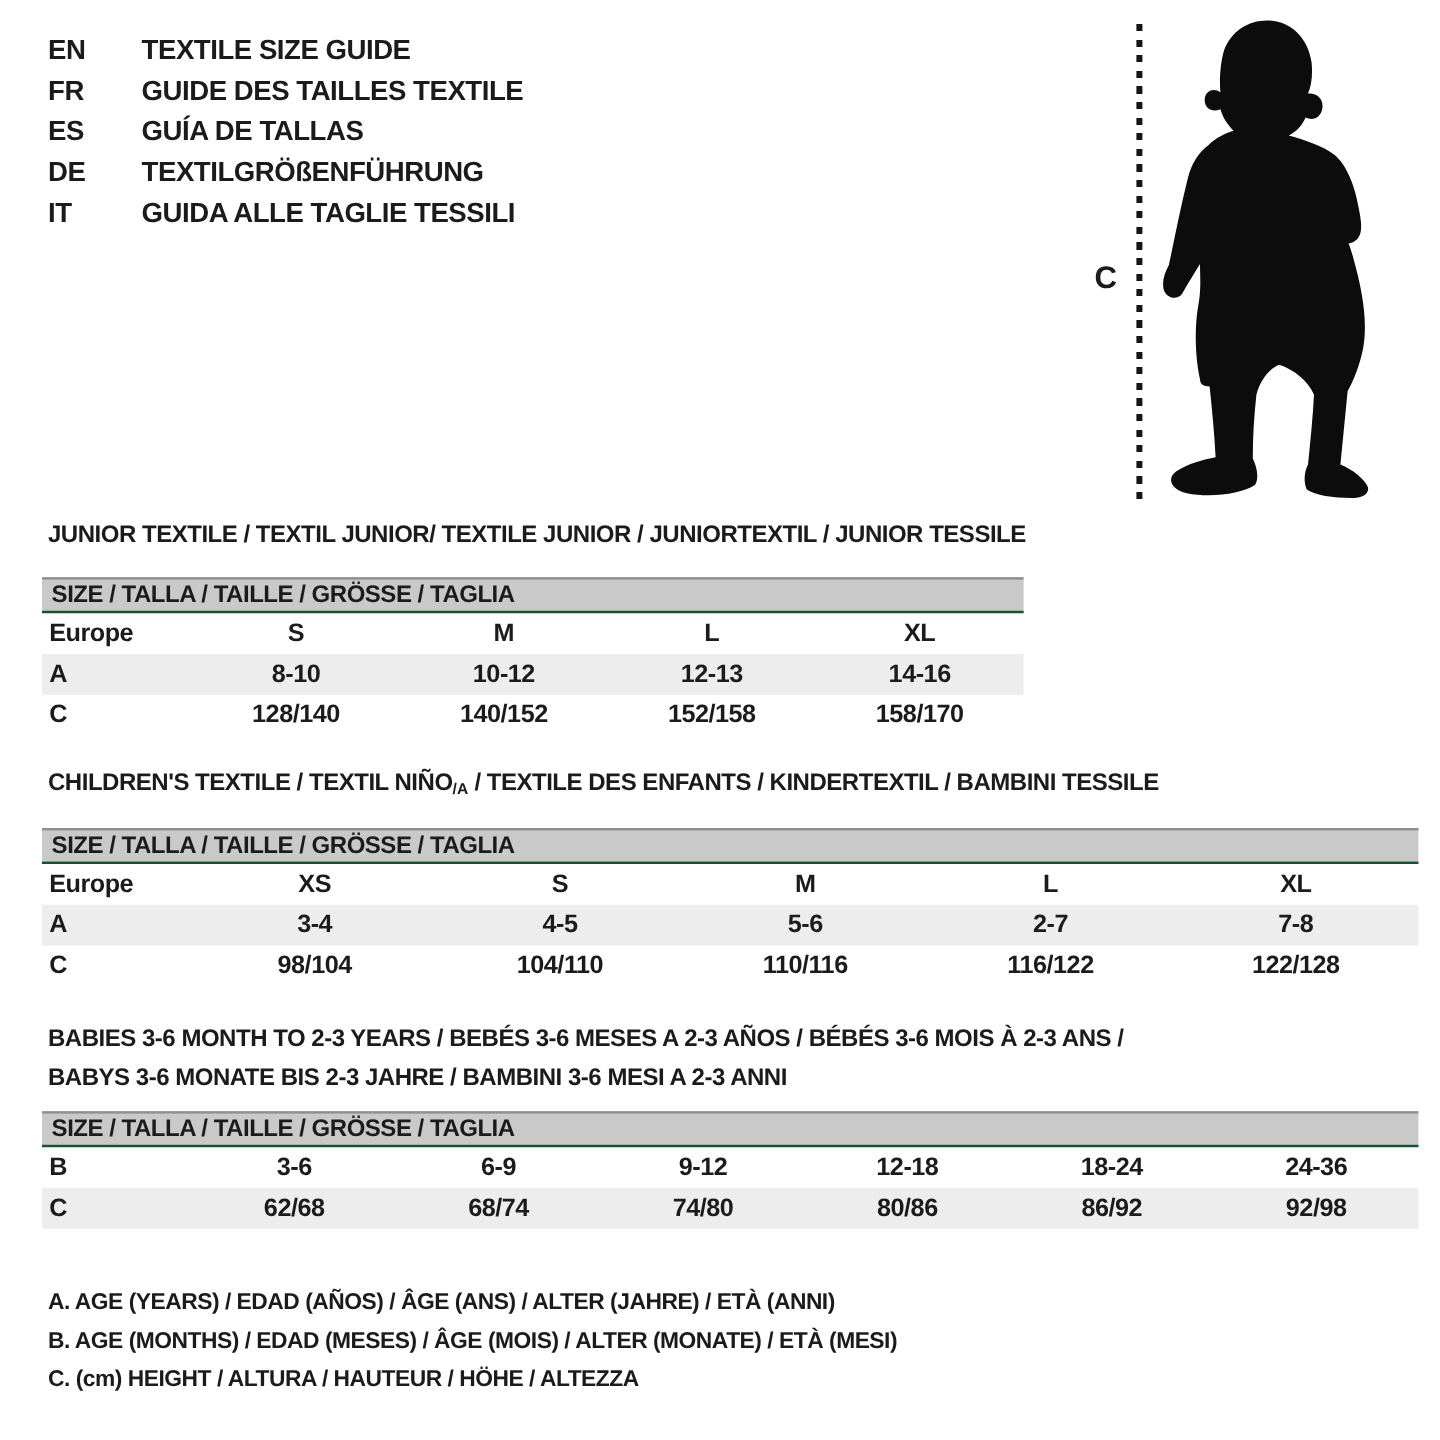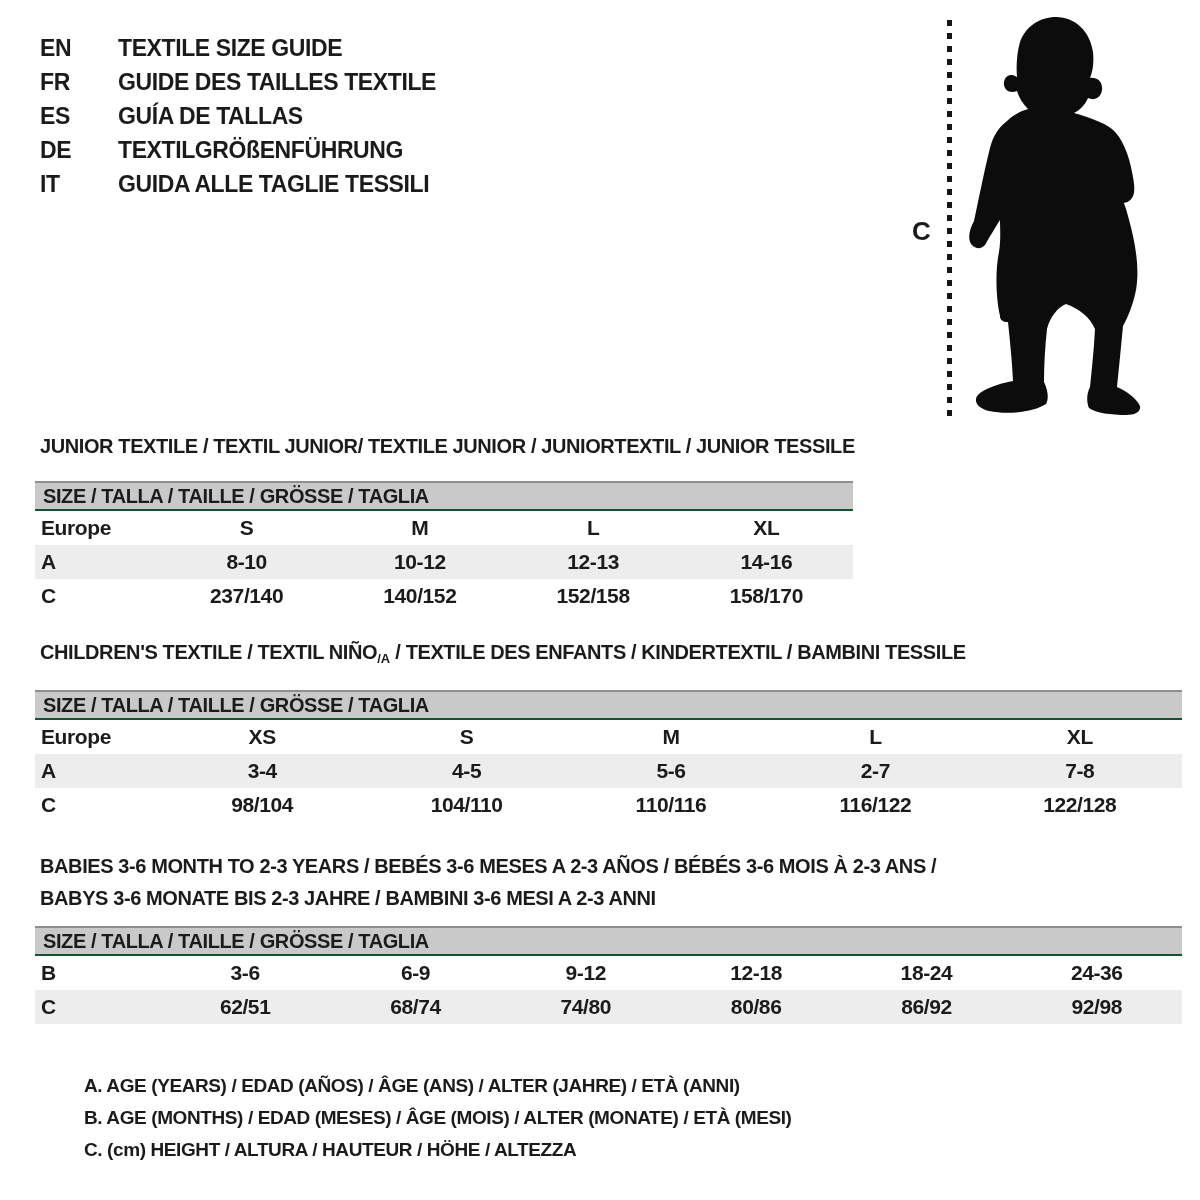--- a/index.html
+++ b/index.html
@@ -6,21 +6,21 @@
   body{
     width:1200px;height:1200px;position:relative;overflow:hidden;
     background:#ffffff;color:#1b1b1b;
     font-family:"Liberation Sans", sans-serif;
     font-weight:bold;letter-spacing:-0.4px;
   }
   .abs{position:absolute;}
 
   
   .lang-block{left:40px;top:28px;}
-  .lang-line{display:flex;height:34px;align-items:flex-end;font-size:23px;}
+  .lang-line{display:flex;height:34px;align-items:flex-start;font-size:23px;}
   .lang-code{width:78px;}
 
   
   .measure-line{
     left:947px;top:20px;width:5px;height:396px;
     background:repeating-linear-gradient(to bottom,#151515 0 6px,transparent 6px 13px);
   }
   .measure-label{left:912px;top:216px;font-size:26px;}
 
   
@@ -36,21 +36,21 @@
     font-size:20px;box-sizing:border-box;
   }
   .trow{display:flex;height:34px;align-items:center;font-size:21px;}
   .trow.shaded{background:#ededed;}
   .tlabel{width:125px;padding-left:6px;box-sizing:border-box;}
   .tcell{flex:1;text-align:center;}
 
   .babies-title-line{height:32px;display:flex;align-items:center;font-size:20px;white-space:nowrap;}
 
   
-  .footnote{height:32px;display:flex;align-items:center;font-size:19px;white-space:nowrap;margin-left:44px;}
+  .footnote{height:32px;display:flex;align-items:center;font-size:19px;white-space:nowrap;}
 
   svg{display:block;}
 </style>
 </head>
 <body>
 
 <div class="abs lang-block">
   <div class="lang-line">
     <span class="lang-code">EN</span>
     <span class="lang-title">TEXTILE SIZE GUIDE</span>
@@ -137,21 +137,21 @@
   </div>
   <div class="trow shaded">
     <div class="tlabel">A</div>
     <div class="tcell">8-10</div>
     <div class="tcell">10-12</div>
     <div class="tcell">12-13</div>
     <div class="tcell">14-16</div>
   </div>
   <div class="trow">
     <div class="tlabel">C</div>
-    <div class="tcell">237/140</div>
+    <div class="tcell">128/140</div>
     <div class="tcell">140/152</div>
     <div class="tcell">152/158</div>
     <div class="tcell">158/170</div>
   </div>
 </div>
 
 <div class="abs section-title" style="left:40px;top:641px;">
   <span>CHILDREN'S TEXTILE / TEXTIL NIÑO</span><span class="title-sub">/A</span><span> / TEXTILE DES ENFANTS / KINDERTEXTIL / BAMBINI TESSILE</span>
 </div>
 
@@ -194,21 +194,21 @@
     <div class="tlabel">B</div>
     <div class="tcell">3-6</div>
     <div class="tcell">6-9</div>
     <div class="tcell">9-12</div>
     <div class="tcell">12-18</div>
     <div class="tcell">18-24</div>
     <div class="tcell">24-36</div>
   </div>
   <div class="trow shaded">
     <div class="tlabel">C</div>
-    <div class="tcell">62/51</div>
+    <div class="tcell">62/68</div>
     <div class="tcell">68/74</div>
     <div class="tcell">74/80</div>
     <div class="tcell">80/86</div>
     <div class="tcell">86/92</div>
     <div class="tcell">92/98</div>
   </div>
 </div>
 
 <div class="abs" style="left:40px;top:1070px;">
   <div class="footnote">A. AGE (YEARS) / EDAD (AÑOS) / ÂGE (ANS) / ALTER (JAHRE) / ETÀ (ANNI)</div>

